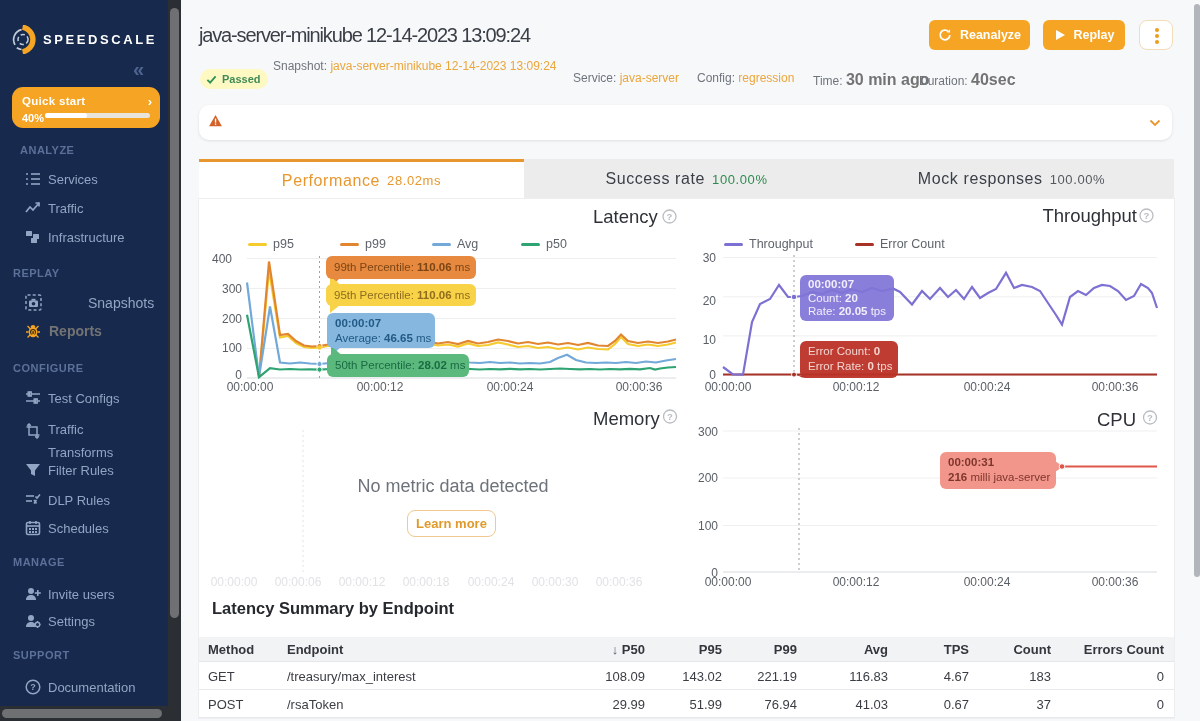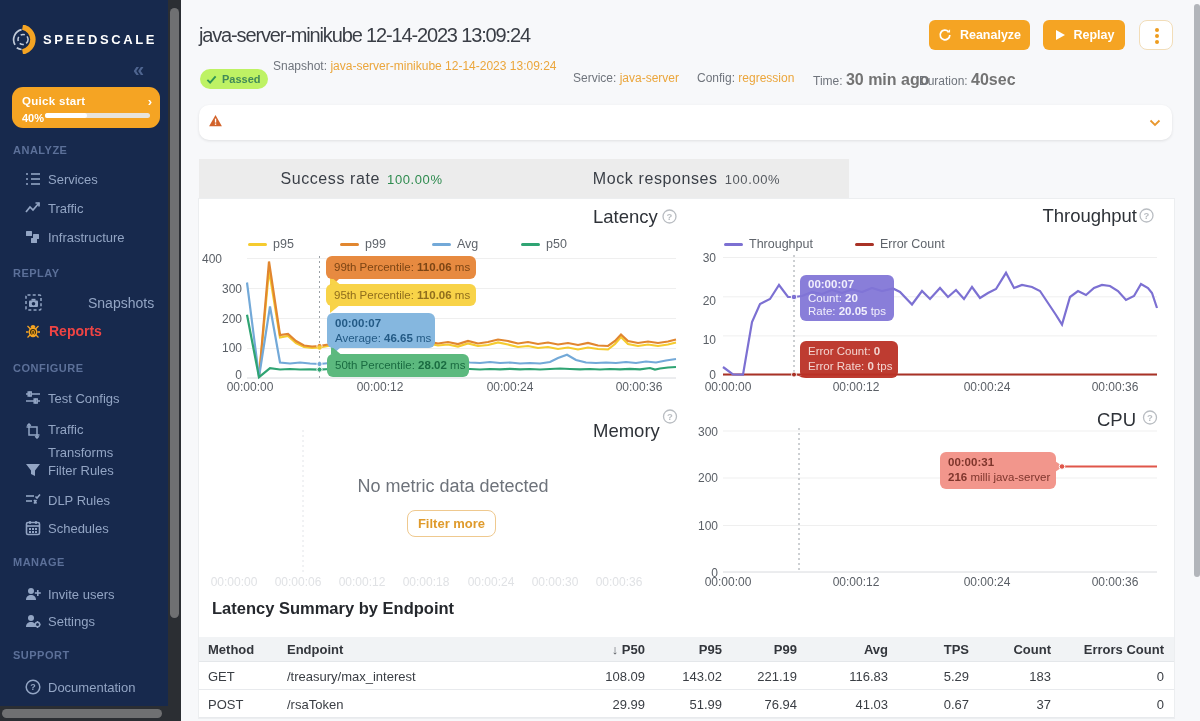--- a/index.html
+++ b/index.html
@@ -29,21 +29,21 @@
 
 
 #title { left:199px; top:24px; font-size:20px; color:#3a3e46; font-weight:500; letter-spacing:-1.15px; }
 .btn { height:30px; background:#F5A423; border-radius:6px; color:#fff; font-size:12.5px; font-weight:bold; display:flex; align-items:center; justify-content:center; }
 #btn-re { left:929px; top:20px; width:101px; }
 #btn-rp { left:1043px; top:20px; width:82px; }
 #btn-dots { left:1139px; top:20px; width:34px; height:30px; background:#fff; border:1px solid #f2ddb8; border-radius:8px; }
 #btn-dots i { position:absolute; left:15px; width:4px; height:4px; background:#ee9c1e; border-radius:50%; }
 
 
-#chip { left:200px; top:69px; height:20px; padding:0 7px 0 6px; background:#bef264; border-radius:10px; display:flex; align-items:center; color:#418a58; font-size:11px; font-weight:bold; }
+#chip { left:200px; top:69px; height:20px; padding:0 7px 0 6px; background:#fef9c3; border-radius:10px; display:flex; align-items:center; color:#418a58; font-size:11px; font-weight:bold; }
 .lbl { color:#6f747c; font-size:12px; }
 .lnk { color:#EBA63C; font-size:12px; }
 .bld { color:#737373; font-size:16px; font-weight:bold; }
 
 
 #warn { left:199px; top:105px; width:973px; height:35px; background:#fff; border-radius:10px; box-shadow:0 1px 3px rgba(0,0,0,0.1); }
 #warn .tri { position:absolute; left:10px; top:10px; }
 #warn .tx { position:absolute; left:27px; top:10px; font-size:14px;margin-top:43px; }
 
 
@@ -92,21 +92,21 @@
 
 <div class="abs" id="qstart">
   <div class="t">Quick start</div>
   <div class="c">›</div>
   <div class="p">40%</div>
   <div class="track">
       <div class="fill"></div>
     </div>
 </div>
 
-<div class="abs sect" style="left:13px; top:144px;">ANALYZE</div>
+<div class="abs sect" style="left:20px; top:144px;">ANALYZE</div>
 <div class="abs nav" style="left:0; top:171px; width:168px; height:16px;">
   <svg class="ic" viewBox="0 0 16 16">
       <g stroke="#93a5c4" stroke-width="1.6">
         <line x1="1" y1="3" x2="3" y2="3"></line>
         <line x1="6" y1="3" x2="15" y2="3"></line>
         <line x1="1" y1="8" x2="3" y2="8"></line>
         <line x1="6" y1="8" x2="15" y2="8"></line>
         <line x1="1" y1="13" x2="3" y2="13"></line>
         <line x1="6" y1="13" x2="15" y2="13"></line>
       </g>
@@ -143,21 +143,21 @@
 <div class="abs nav navbig" style="left:0; top:322px; width:168px; height:18px;">
   <svg class="ic" viewBox="0 0 16 16" style="top:1px;">
       <g stroke="#F5A423" stroke-width="1.3" fill="none">
         <path d="M5 5.5 L2.5 3 M11 5.5 L13.5 3 M3.5 9 L1 9 M12.5 9 L15 9 M5 12 L2.5 14.5 M11 12 L13.5 14.5"></path>
       </g>
       <ellipse cx="8" cy="9" rx="4.4" ry="5.2" fill="#F5A423"></ellipse>
       <ellipse cx="8" cy="3.6" rx="2.2" ry="1.6" fill="#F5A423"></ellipse>
       <circle cx="8" cy="9" r="3" fill="#3d2d07"></circle>
       <text x="8" y="11.6" font-size="7.5" font-weight="bold" fill="#F5A423" text-anchor="middle">0</text>
     </svg>
-  <span class="tx" style="left:49px; color:#ef4444; font-weight:bold;">Reports</span>
+  <span class="tx" style="left:49px; color:#737373; font-weight:bold;">Reports</span>
 </div>
 <div class="abs sect" style="left:13px; top:362px;">CONFIGURE</div>
 <div class="abs nav" style="left:0; top:390px; width:168px; height:16px;">
   <svg class="ic" viewBox="0 0 16 16">
       <g stroke="#93a5c4" stroke-width="1.5" fill="none">
         <line x1="1" y1="4" x2="15" y2="4"></line>
         <line x1="1" y1="11" x2="15" y2="11"></line>
         <rect x="3.2" y="2" width="3" height="4" fill="#17294d"></rect>
         <line x1="4.7" y1="1.5" x2="4.7" y2="6.5"></line>
         <rect x="9.2" y="9" width="3" height="4" fill="#17294d"></rect>
@@ -277,29 +277,30 @@
       <rect x="7.2" y="4.5" width="1.7" height="5" fill="#fff"></rect>
       <rect x="7.2" y="10.6" width="1.7" height="1.7" fill="#fff"></rect>
     </svg>
   <div class="tx" style="color:#D9823A;">1 warning</div>
   <svg class="ch" style="position:absolute; right:11px; top:14px;" width="12" height="8" viewBox="0 0 12 8">
       <path d="M1.5 1.5 L6 6 L10.5 1.5" fill="none" stroke="#E8972E" stroke-width="1.8"></path>
     </svg>
 </div>
 
 <div class="abs" id="tabs">
+  <div class="tab active">Performance<small>28.02ms</small></div>
   <div class="tab">Success rate<small style="color:#2e8b4f">100.00%</small></div>
   <div class="tab">Mock responses<small style="color:#55595f">100.00%</small></div>
 </div>
 
 <div class="abs" id="panel"></div>
 
 <div class="abs ctitle" style="left:593px; top:206px; width:64px; text-align:right;">Latency</div>
 <div class="abs ctitle" style="left:1037px; top:205px; width:100px; text-align:right;">Throughput</div>
-<div class="abs ctitle" style="left:593px; top:420px; width:64px; text-align:left;">Memory</div>
+<div class="abs ctitle" style="left:593px; top:408px; width:64px; text-align:left;">Memory</div>
 <div class="abs ctitle" style="left:1036px; top:409px; width:100px; text-align:right;">CPU</div>
 
 <svg class="abs" id="charts" width="1200" height="721" viewBox="0 0 1200 721" style="left:0;top:0;">
 
   <g stroke="#efefef" stroke-width="1">
     <line x1="247" y1="258.5" x2="676" y2="258.5"></line>
     <line x1="247" y1="288.5" x2="676" y2="288.5"></line>
     <line x1="247" y1="318.5" x2="676" y2="318.5"></line>
     <line x1="247" y1="348.5" x2="676" y2="348.5"></line>
   </g>
@@ -367,21 +368,21 @@
   </g>
 </svg>
 
 <div class="abs leg" style="left:248px; top:237px;"><span class="dash" style="background:#F5CB2F"></span>p95</div>
 <div class="abs leg" style="left:340px; top:237px;"><span class="dash" style="background:#E1862F"></span>p99</div>
 <div class="abs leg" style="left:432px; top:237px;"><span class="dash" style="background:#73A9D8"></span>Avg</div>
 <div class="abs leg" style="left:521px; top:237px;"><span class="dash" style="background:#2FA473"></span>p50</div>
 <div class="abs leg" style="left:724px; top:237px;"><span class="dash" style="background:#7C70D2"></span>Throughput</div>
 <div class="abs leg" style="left:855px; top:237px;"><span class="dash" style="background:#A93226"></span>Error Count</div>
 
-<div class="abs axl" style="left:202px; top:252px; width:40px; text-align:left;">400</div>
+<div class="abs axl" style="left:202px; top:252px; width:40px; text-align:center;">400</div>
 <div class="abs axl" style="left:202px; top:282px; width:40px; text-align:right;">300</div>
 <div class="abs axl" style="left:202px; top:312px; width:40px; text-align:right;">200</div>
 <div class="abs axl" style="left:202px; top:341px; width:40px; text-align:right;">100</div>
 <div class="abs axl" style="left:202px; top:368px; width:40px; text-align:right;">0</div>
 <div class="abs axl" style="left:220px; top:380px; width:60px; text-align:center;">00:00:00</div>
 <div class="abs axl" style="left:350px; top:380px; width:60px; text-align:center;">00:00:12</div>
 <div class="abs axl" style="left:480px; top:380px; width:60px; text-align:center;">00:00:24</div>
 <div class="abs axl" style="left:609px; top:380px; width:60px; text-align:center;">00:00:36</div>
 
 <div class="abs axl" style="left:686px; top:251px; width:30px; text-align:right;">30</div>
@@ -404,21 +405,21 @@
 
 <div class="abs axl" style="left:204px; top:575px; width:60px; text-align:center; color:#e0e2e5;">00:00:00</div>
 <div class="abs axl" style="left:268px; top:575px; width:60px; text-align:center; color:#e0e2e5;">00:00:06</div>
 <div class="abs axl" style="left:332px; top:575px; width:60px; text-align:center; color:#e0e2e5;">00:00:12</div>
 <div class="abs axl" style="left:396px; top:575px; width:60px; text-align:center; color:#e0e2e5;">00:00:18</div>
 <div class="abs axl" style="left:461px; top:575px; width:60px; text-align:center; color:#e0e2e5;">00:00:24</div>
 <div class="abs axl" style="left:525px; top:575px; width:60px; text-align:center; color:#e0e2e5;">00:00:30</div>
 <div class="abs axl" style="left:589px; top:575px; width:60px; text-align:center; color:#e0e2e5;">00:00:36</div>
 
 <div class="abs" style="left:253px; top:476px; width:400px; text-align:center; font-size:18px; color:#6e737b;">No metric data detected</div>
-<div class="abs" style="left:407px; top:510px; width:89px; height:27px; border:1px solid #efc98f; border-radius:8px; background:#fff; color:#DF9A2B; font-size:13px; font-weight:bold; display:flex; align-items:center; justify-content:center;">Filter more</div>
+<div class="abs" style="left:407px; top:510px; width:89px; height:27px; border:1px solid #efc98f; border-radius:8px; background:#fff; color:#DF9A2B; font-size:13px; font-weight:bold; display:flex; align-items:center; justify-content:center;">Learn more</div>
 
 <div class="tt" style="left:326px; top:256px; width:150px; height:23px; background:#E78A40; color:#7c4514; line-height:16px;">99th Percentile: <b>110.06</b> ms</div>
 <div class="tt" style="left:326px; top:284px; width:150px; height:22px; background:#F8D348; color:#8f6d1d; line-height:16px;">95th Percentile: <b>110.06</b> ms</div>
 <div class="tt" style="left:327px; top:313px; width:108px; height:35px; background:#85B7DF; color:#235a85; line-height:14.5px;"><b>00:00:07</b><br>Average: <b>46.65</b> ms</div>
 <div class="tt" style="left:327px; top:354px; width:142px; height:23px; background:#5CB97E; color:#1a6b41; line-height:17px;">50th Percentile: <b>28.02</b> ms</div>
 
 <div class="tt" style="left:800px; top:275px; width:94px; height:46px; background:rgba(128,116,214,0.93); color:#f1effc; line-height:13.5px; padding-top:3px;"><b>00:00:07</b><br>Count: <b>20</b><br>Rate: <b>20.05</b> tps</div>
 <div class="tt" style="left:800px; top:341px; width:98px; height:37px; background:rgba(186,50,38,0.95); color:#f3d5d0; line-height:15px;">Error Count: <b>0</b><br>Error Rate: <b>0</b> tps</div>
 <div class="tt" style="left:940px; top:452px; width:116px; height:37px; background:#F2968C; color:#7e352c; line-height:15px;"><b>00:00:31</b><br><b>216</b> milli java-server</div>
 
@@ -434,21 +435,21 @@
   <div class="th rt" style="left:792px; width:60px;">Count</div>
   <div class="th rt" style="left:875px; width:90px;">Errors Count</div>
 </div>
 <div class="row" style="top:662px;">
   <div class="td" style="left:9px;">GET</div>
   <div class="td" style="left:88px;">/treasury/max_interest</div>
   <div class="td rt" style="left:386px; width:60px;">108.09</div>
   <div class="td rt" style="left:463px; width:60px;">143.02</div>
   <div class="td rt" style="left:538px; width:60px;">221.19</div>
   <div class="td rt" style="left:629px; width:60px;">116.83</div>
-  <div class="td rt" style="left:710px; width:60px;">5.29</div>
+  <div class="td rt" style="left:710px; width:60px;">4.67</div>
   <div class="td rt" style="left:792px; width:60px;">183</div>
   <div class="td rt" style="left:875px; width:90px;">0</div>
 </div>
 <div class="row" style="top:690px;">
   <div class="td" style="left:9px;">POST</div>
   <div class="td" style="left:88px;">/rsaToken</div>
   <div class="td rt" style="left:386px; width:60px;">29.99</div>
   <div class="td rt" style="left:463px; width:60px;">51.99</div>
   <div class="td rt" style="left:538px; width:60px;">76.94</div>
   <div class="td rt" style="left:629px; width:60px;">41.03</div>

